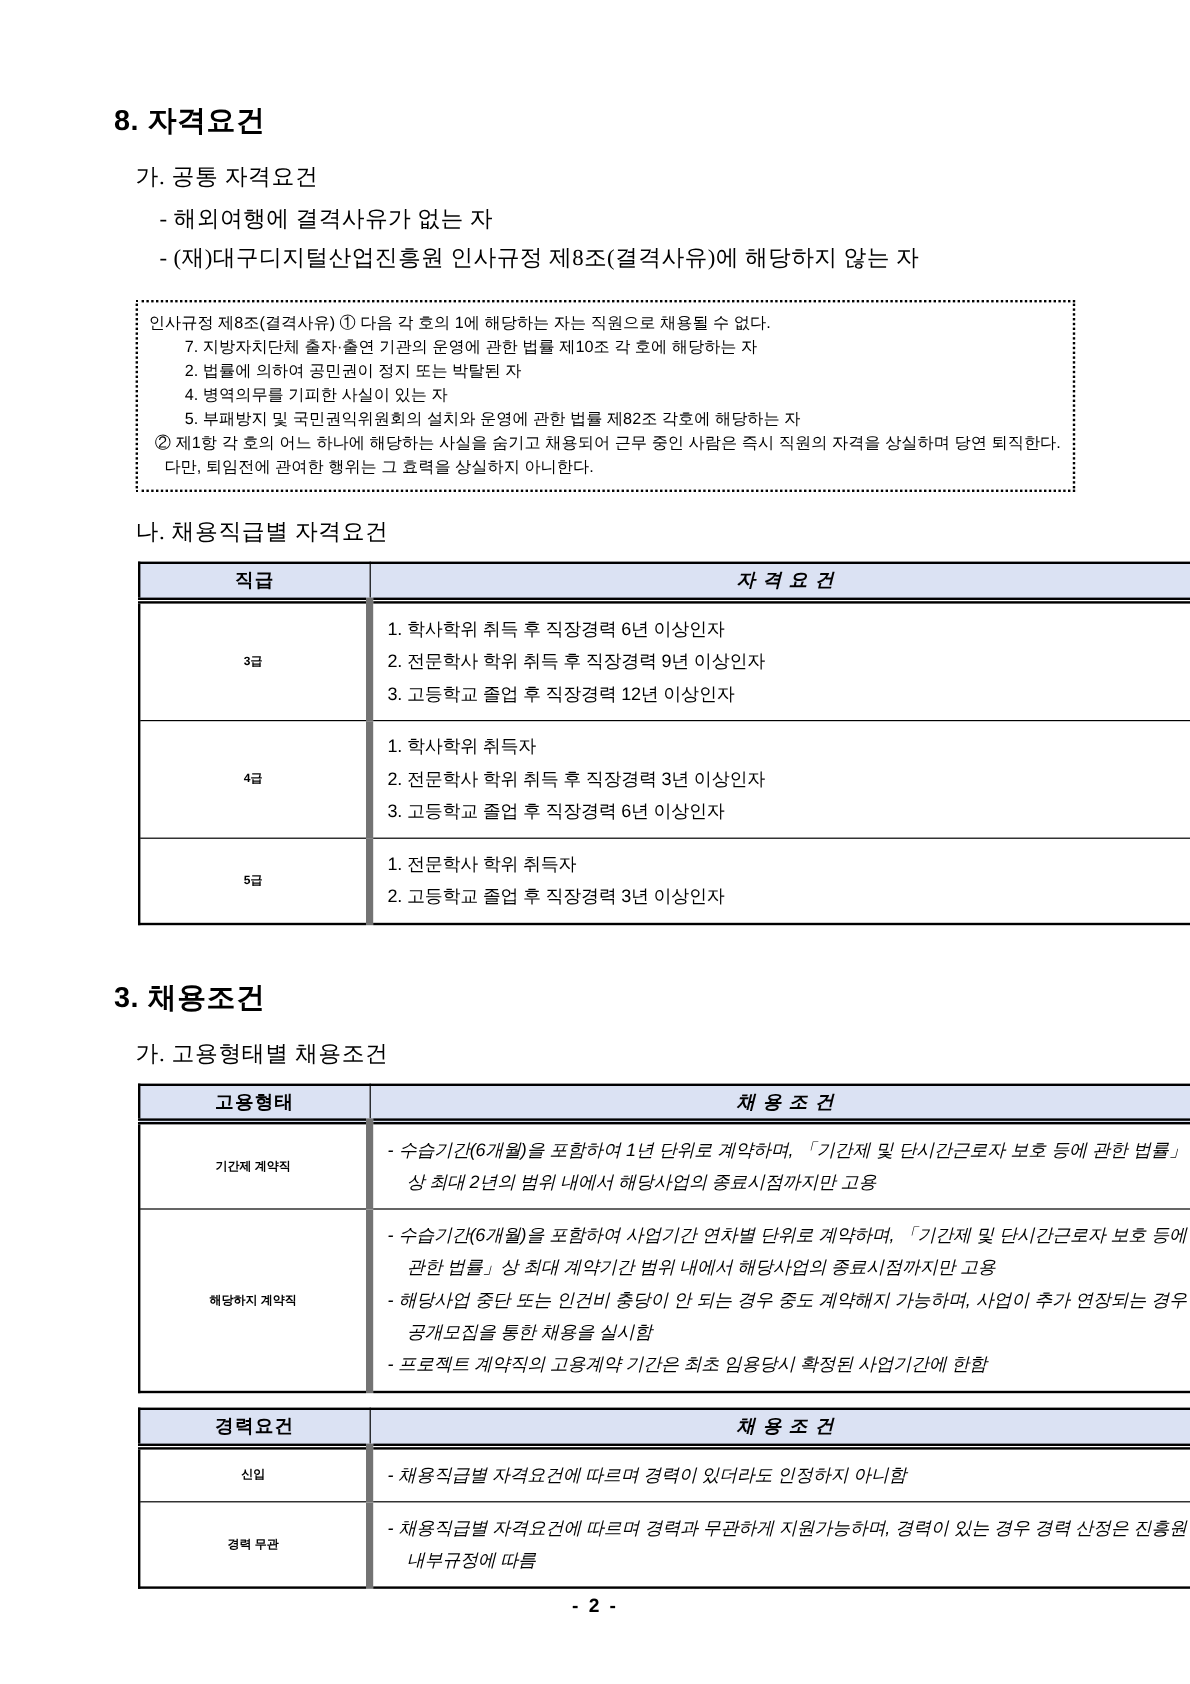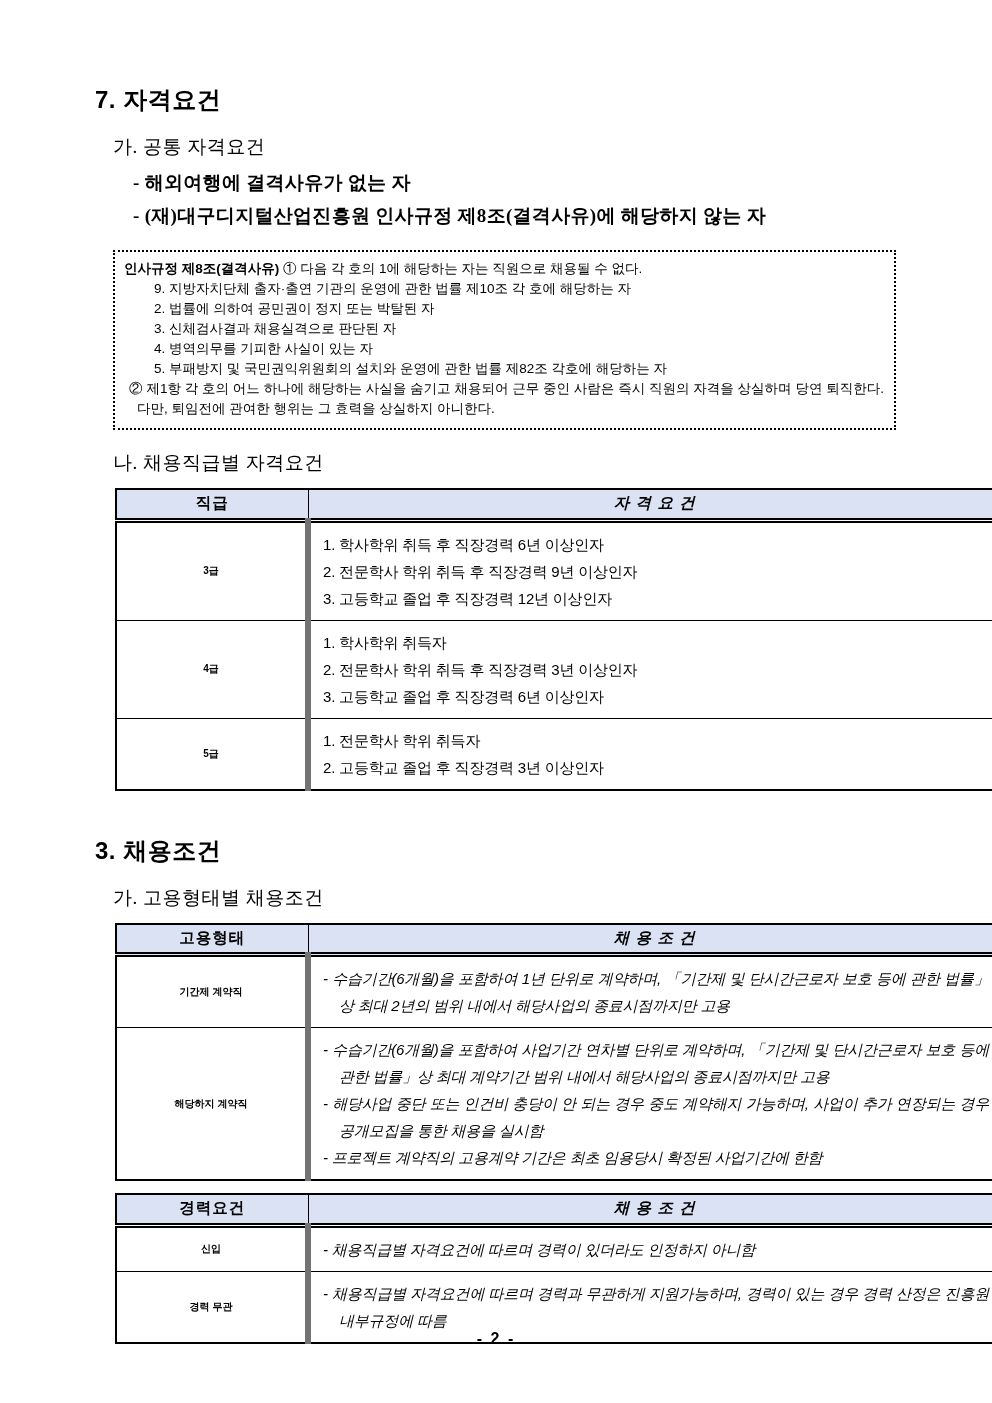--- a/index.html
+++ b/index.html
@@ -30,35 +30,34 @@
     margin: 18px 0 0 113px;
     letter-spacing: 0.5px;
   }
 
   
   .bullet-list { margin: 6px 0 0 133px; }
   .bullet-line {
     font-size: 19px;
     line-height: 33px;
     letter-spacing: 0.3px;
-    font-weight: bold;
   }
 
   
   .rule-box {
     margin: 18px 0 0 113px;
     width: 783px;
     border: 2px dotted #000;
     padding: 7px 10px 9px 9px;
     font-family: "Liberation Sans", sans-serif;
     font-size: 13.5px;
     line-height: 20px;
     text-align: justify;
   }
-  .rule-intro b { font-weight: bold; }
+  .rule-intro b { font-weight: normal; }
   .rule-item { padding-left: 30px; }
   .rule-para2 { padding-left: 13px; text-indent: -8px; }
 
   
   table.doc-table {
     border-collapse: collapse;
     width: 888px;
     margin: 12px 0 0 115px;
     border: 2.5px solid #000;
     font-family: "Liberation Sans", sans-serif;
@@ -103,36 +102,35 @@
     font-weight: bold;
     font-size: 16px;
     letter-spacing: 2px;
   }
 </style>
 </head>
 <body>
 
 <div class="page">
 
-  <div class="sec-title first">7. 자격요건</div>
+  <div class="sec-title first">8. 자격요건</div>
 
   <div class="sub-heading">가. 공통 자격요건</div>
 
   <div class="bullet-list">
     <div class="bullet-line">- 해외여행에 결격사유가 없는 자</div>
     <div class="bullet-line">- (재)대구디지털산업진흥원 인사규정 제8조(결격사유)에 해당하지 않는 자</div>
   </div>
 
   <div class="rule-box">
     <div class="rule-intro">
       <b>인사규정 제8조(결격사유)</b><span> ① 다음 각 호의 1에 해당하는 자는 직원으로 채용될 수 없다.</span>
     </div>
-    <div class="rule-item">9. 지방자치단체 출자·출연 기관의 운영에 관한 법률 제10조 각 호에 해당하는 자</div>
+    <div class="rule-item">7. 지방자치단체 출자·출연 기관의 운영에 관한 법률 제10조 각 호에 해당하는 자</div>
     <div class="rule-item">2. 법률에 의하여 공민권이 정지 또는 박탈된 자</div>
-    <div class="rule-item">3. 신체검사결과 채용실격으로 판단된 자</div>
     <div class="rule-item">4. 병역의무를 기피한 사실이 있는 자</div>
     <div class="rule-item">5. 부패방지 및 국민권익위원회의 설치와 운영에 관한 법률 제82조 각호에 해당하는 자</div>
     <div class="rule-para2">② 제1항 각 호의 어느 하나에 해당하는 사실을 숨기고 채용되어 근무 중인 사람은 즉시 직원의 자격을 상실하며 당연 퇴직한다. 다만, 퇴임전에 관여한 행위는 그 효력을 상실하지 아니한다.</div>
   </div>
 
   <div class="sub-heading" style="margin-top:20px;">나. 채용직급별 자격요건</div>
 
   <table class="doc-table">
     <colgroup>
         <col class="c1">

